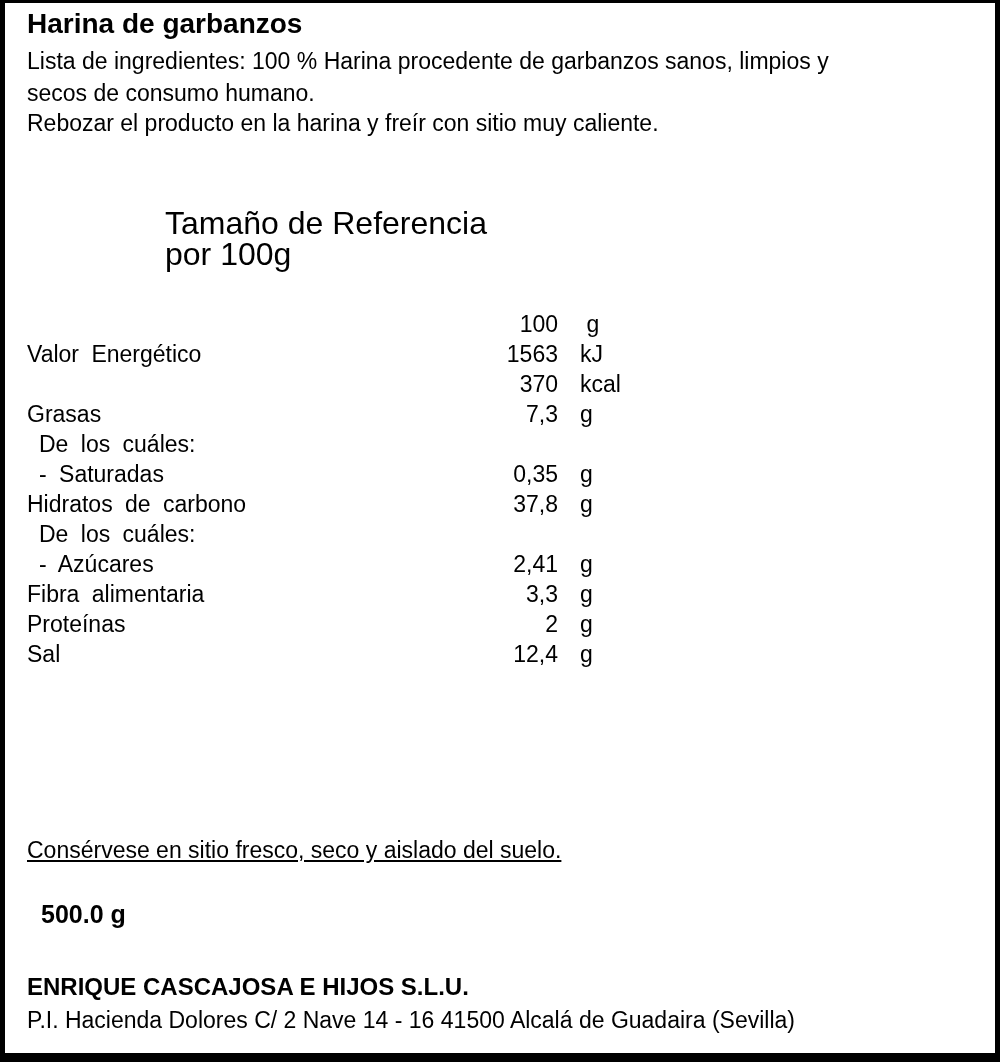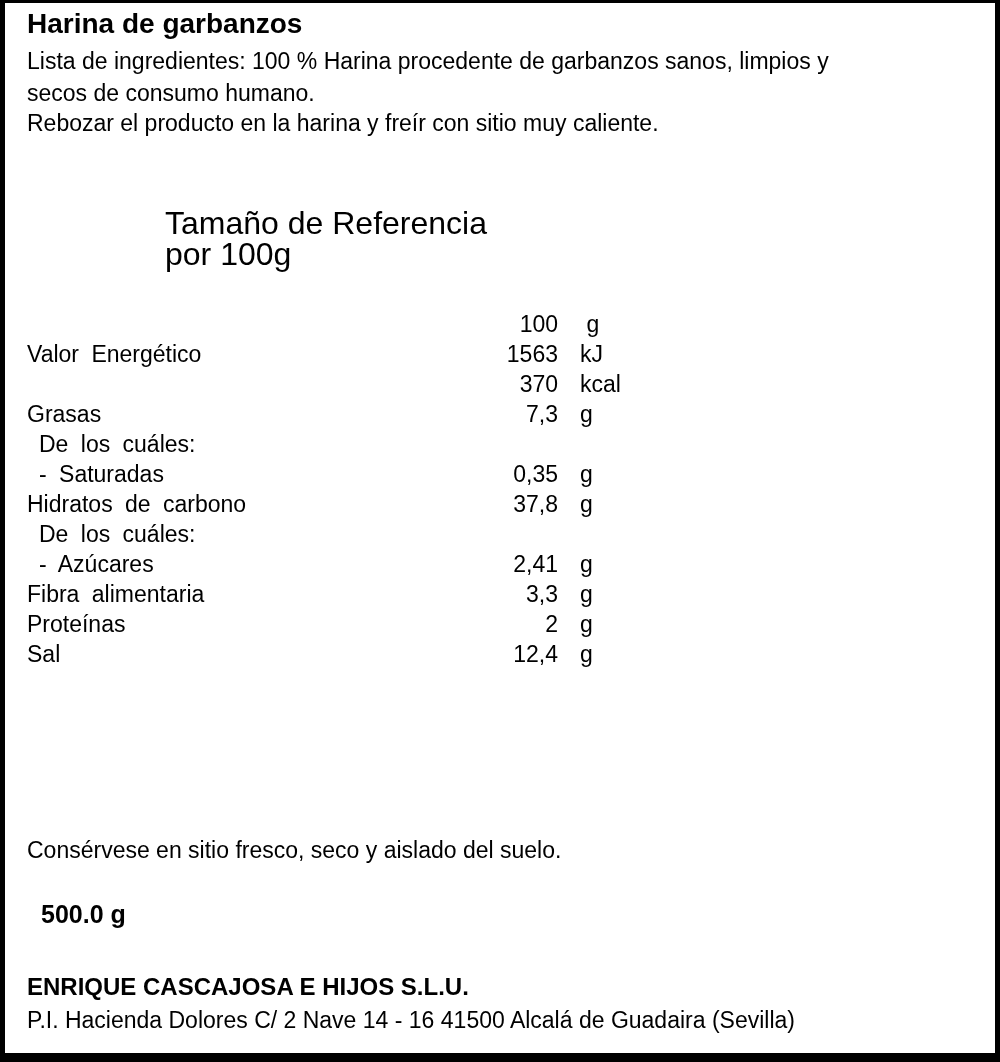--- a/index.html
+++ b/index.html
@@ -71,20 +71,21 @@
     white-space: pre;
   }
   .nunit {
     position: absolute;
     left: 575px;
     white-space: pre;
   }
   .storage-note {
     left: 22px; top: 834px;
     font-size: 23px;
+    text-decoration: underline;
   }
   .net-weight {
     left: 22px; top: 897px;
     font-size: 25px;
     font-weight: bold;
     margin-left: 14px;
   }
   .company-name {
     left: 22px; top: 970px;
     font-size: 24px;

